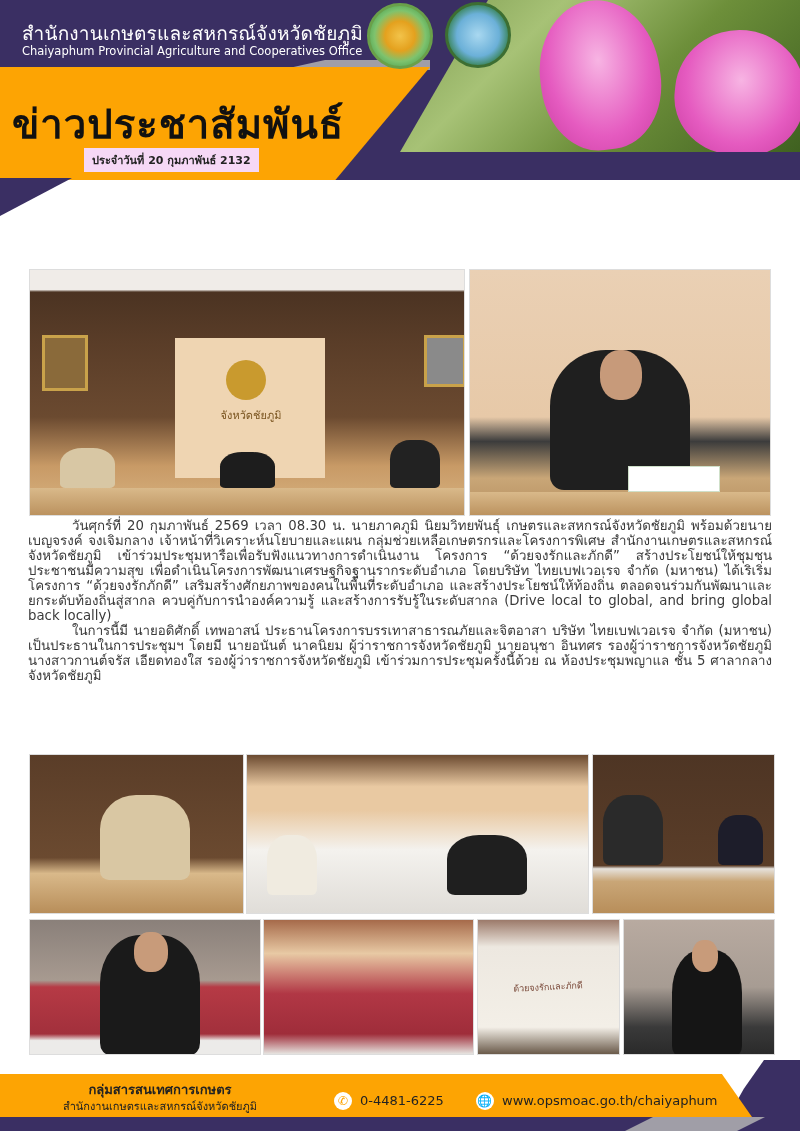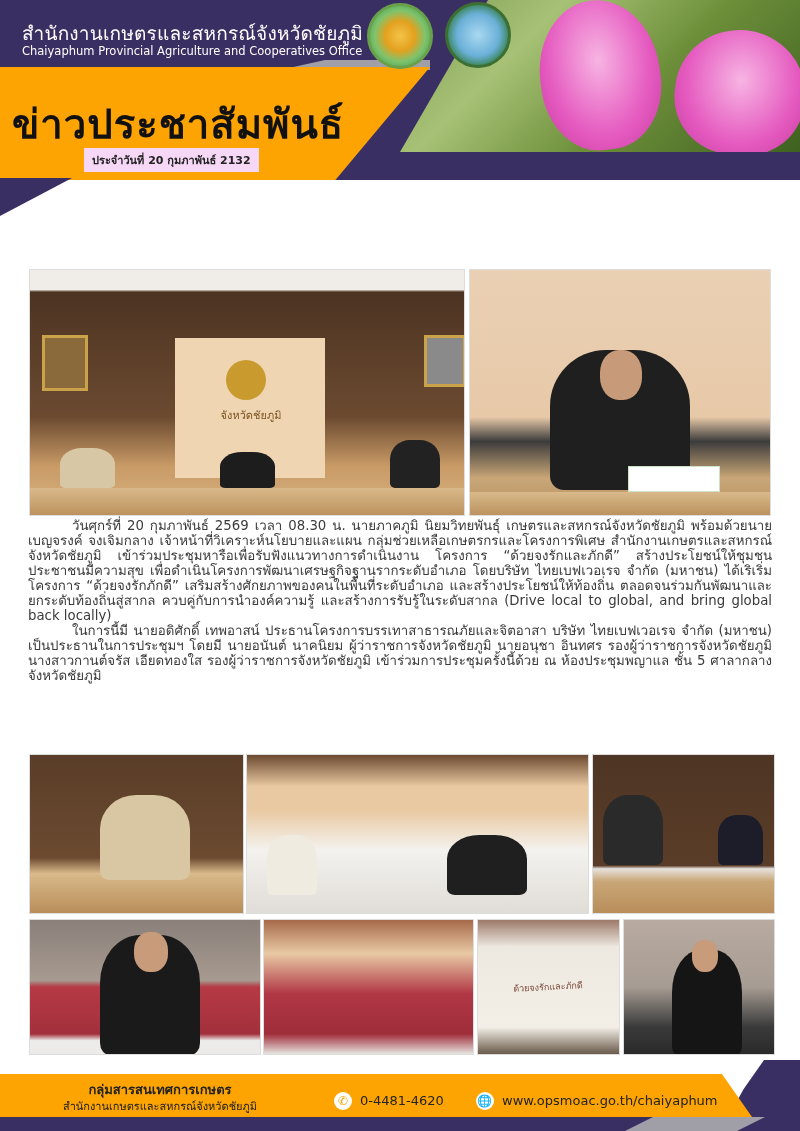--- a/index.html
+++ b/index.html
@@ -120,16 +120,16 @@
 
 <div class="abs ftr-purple"></div>
 <div class="abs ftr-purple-right"></div>
 <div class="abs ftr-orange"></div>
 <div class="abs ftr-grey"></div>
 
 <div class="abs ftr-dept">กลุ่มสารสนเทศการเกษตร</div>
 <div class="abs ftr-office">สำนักงานเกษตรและสหกรณ์จังหวัดชัยภูมิ</div>
 
 <div class="abs ftr-icon" style="left:334px;top:1092px;">✆</div>
-<div class="abs ftr-text" style="left:360px;top:1093px;">0-4481-4620</div>
+<div class="abs ftr-text" style="left:360px;top:1093px;">0-4481-6225</div>
 
 <div class="abs ftr-icon" style="left:476px;top:1092px;">🌐</div>
 <div class="abs ftr-text" style="left:502px;top:1093px;">www.opsmoac.go.th/chaiyaphum</div>
 
 </body></html>

